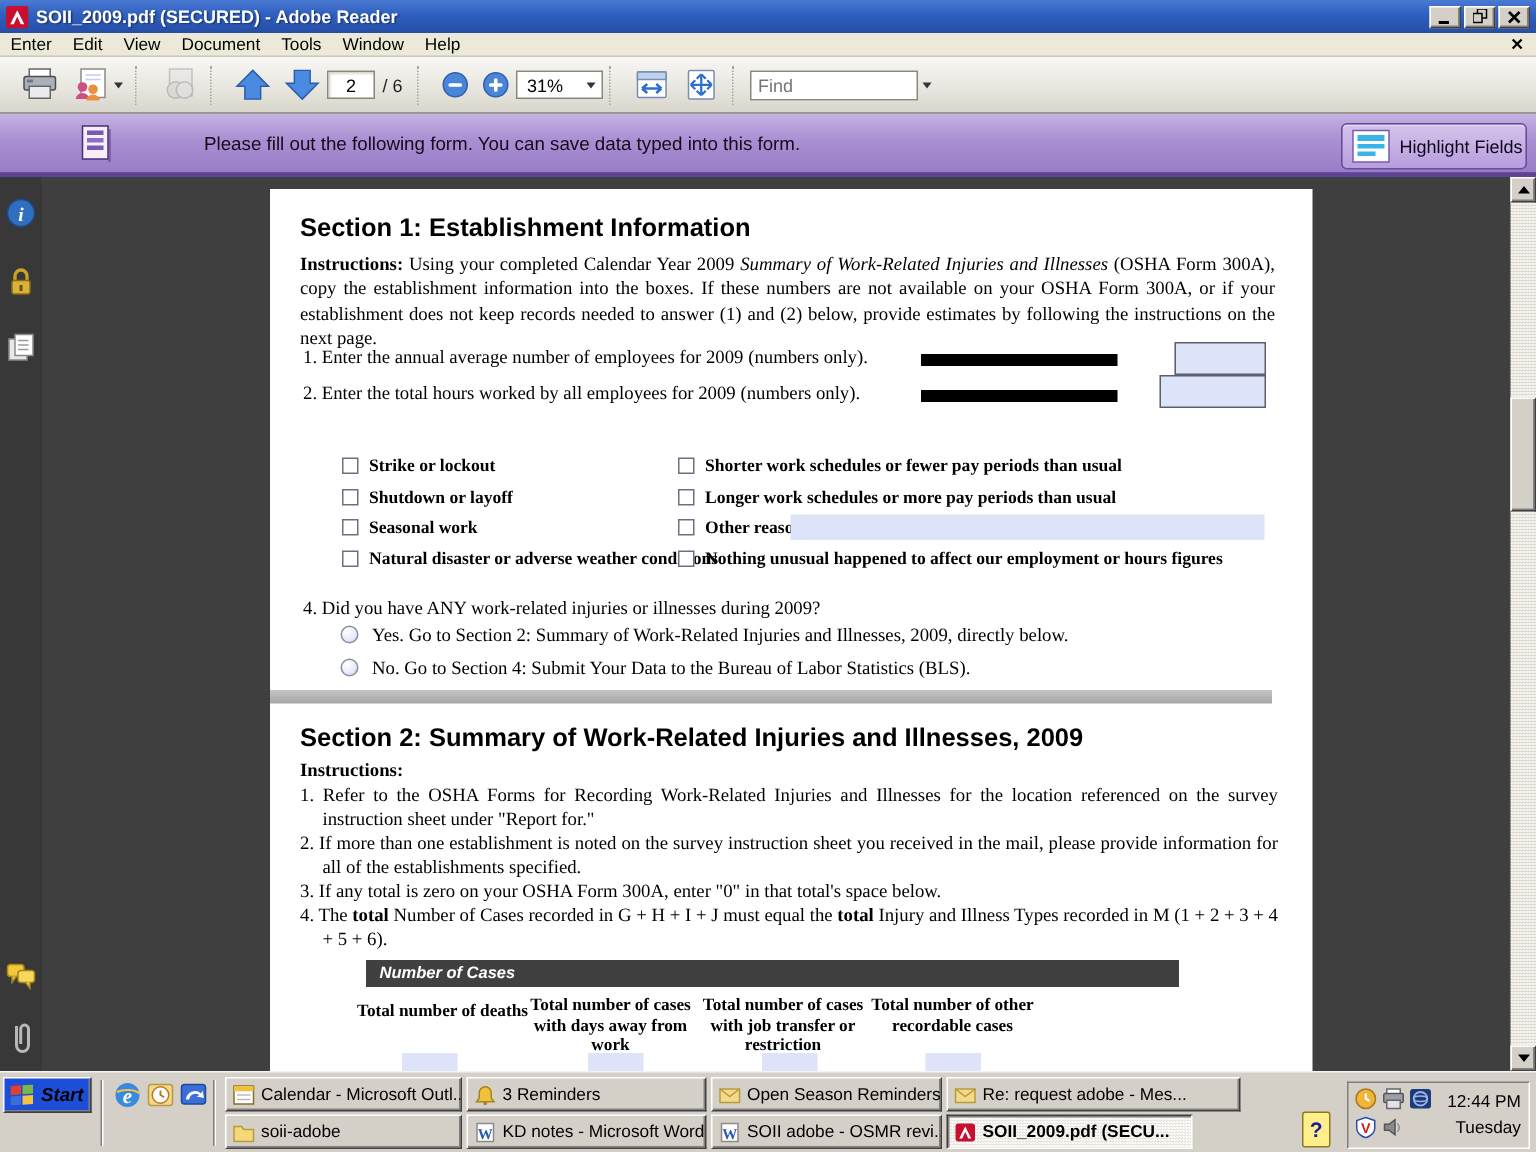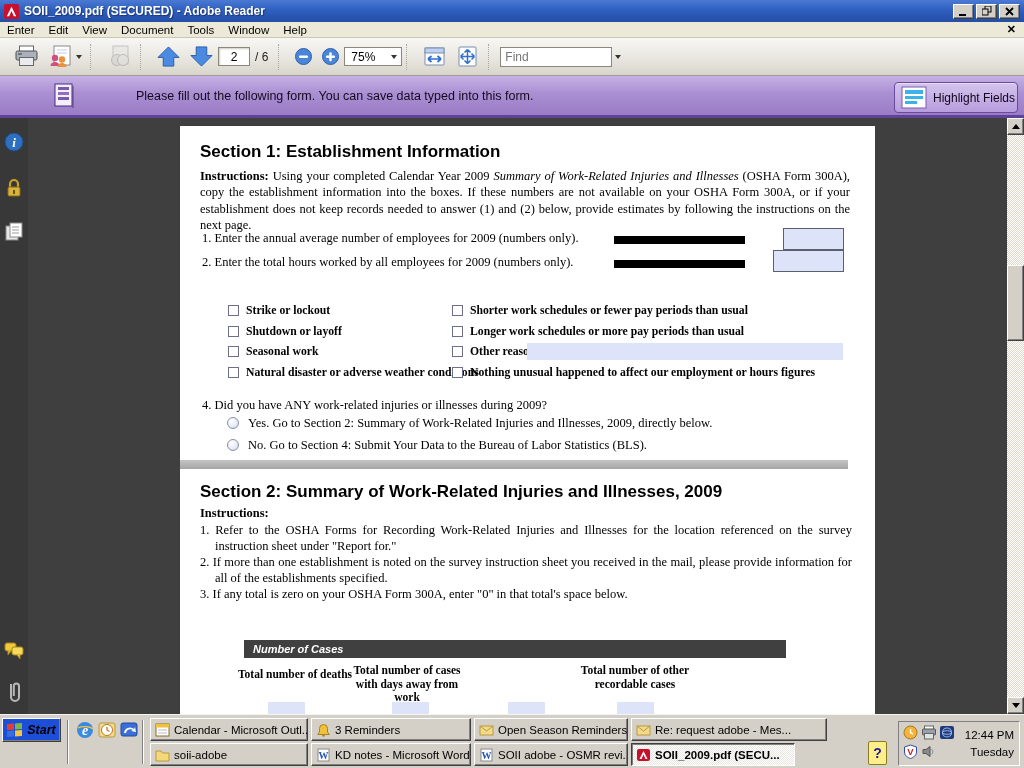--- a/index.html
+++ b/index.html
@@ -203,21 +203,21 @@
       </svg>
   </span>
   <span class="tbtn">
     <svg width="19" height="19" viewBox="0 0 19 19">
         <circle cx="9.5" cy="9.5" r="8" fill="#4a86d8" stroke="#2f5fae"></circle>
         <rect x="5" y="8.5" width="9" height="2.4" rx="1" fill="#fff"></rect>
         <rect x="8.3" y="5.2" width="2.4" height="9" rx="1" fill="#fff"></rect>
       </svg>
   </span>
   <span class="zoom-box">
-    <span>75%</span>
+    <span>31%</span>
     <span class="drop-arrow"></span>
   </span>
   <span class="tsep"></span>
   <span class="tbtn">
     <svg width="25" height="23" viewBox="0 0 25 23">
         <rect x="3" y="3" width="19" height="17" rx="1" fill="#fff" stroke="#7a8db0"></rect>
         <rect x="3" y="3" width="19" height="5" fill="#bcd2f0" stroke="#7a8db0"></rect>
         <path d="M6 14 h13 M6 14 l3.5-3 M6 14 l3.5 3 M19 14 l-3.5-3 M19 14 l-3.5 3" stroke="#2f6fd0" stroke-width="1.7" fill="none"></path>
       </svg>
   </span>
@@ -321,24 +321,26 @@
     <div class="abs radio" style="left:47px;top:313px"></div>
     <div class="abs q-line" style="left:68px;top:312px">No.   Go to Section 4: Submit Your Data to the Bureau of Labor Statistics (BLS).</div>
 
     <div class="abs divider" style="left:0;top:334px;width:668px;height:9px"></div>
 
     <div class="abs h-sec" style="left:20px;top:356px">Section 2:  Summary of Work-Related Injuries and Illnesses, 2009</div>
     <div class="abs" style="left:20px;top:380px;font-size:12.5px;font-weight:bold">Instructions:</div>
     <div class="abs num-item" style="left:20px;top:396px;width:652px">1. Refer to the OSHA Forms for Recording Work-Related Injuries and Illnesses for the location referenced on the survey instruction sheet under "Report for."</div>
     <div class="abs num-item" style="left:20px;top:428px;width:652px">2. If more than one establishment is noted on the survey instruction sheet you received in the mail, please provide information for all of the establishments specified.</div>
     <div class="abs num-item" style="left:20px;top:460px;width:652px">3. If any total is zero on your OSHA Form 300A, enter "0" in that total's space below.</div>
+    <div class="abs num-item" style="left:20px;top:476px;width:652px"><span>4. The </span><b>total</b><span> Number of Cases recorded in G + H + I + J must equal the </span><b>total</b><span> Injury and Illness Types recorded in M (1 + 2 + 3 + 4 + 5 + 6).</span></div>
 
     <div class="abs tbl-head" style="left:64px;top:514px;width:542px;height:18px">Number of Cases</div>
     <div class="abs col-head" style="left:55px;top:542px;width:120px">Total number of deaths</div>
     <div class="abs col-head" style="left:167px;top:538px;width:120px">Total number of cases with days away from work</div>
+    <div class="abs col-head" style="left:282px;top:538px;width:120px">Total number of cases with job transfer or restriction</div>
     <div class="abs col-head" style="left:395px;top:538px;width:120px">Total number of other recordable cases</div>
     <div class="abs ffield" style="left:88px;top:576px;width:37px;height:12px;border:none"></div>
     <div class="abs ffield" style="left:212px;top:576px;width:37px;height:12px;border:none"></div>
     <div class="abs ffield" style="left:328px;top:576px;width:37px;height:12px;border:none"></div>
     <div class="abs ffield" style="left:437px;top:576px;width:37px;height:12px;border:none"></div>
   </div>
 
   <div class="vscroll">
     <span class="sbtn" style="top:0">
         <span class="tri-up"></span>

